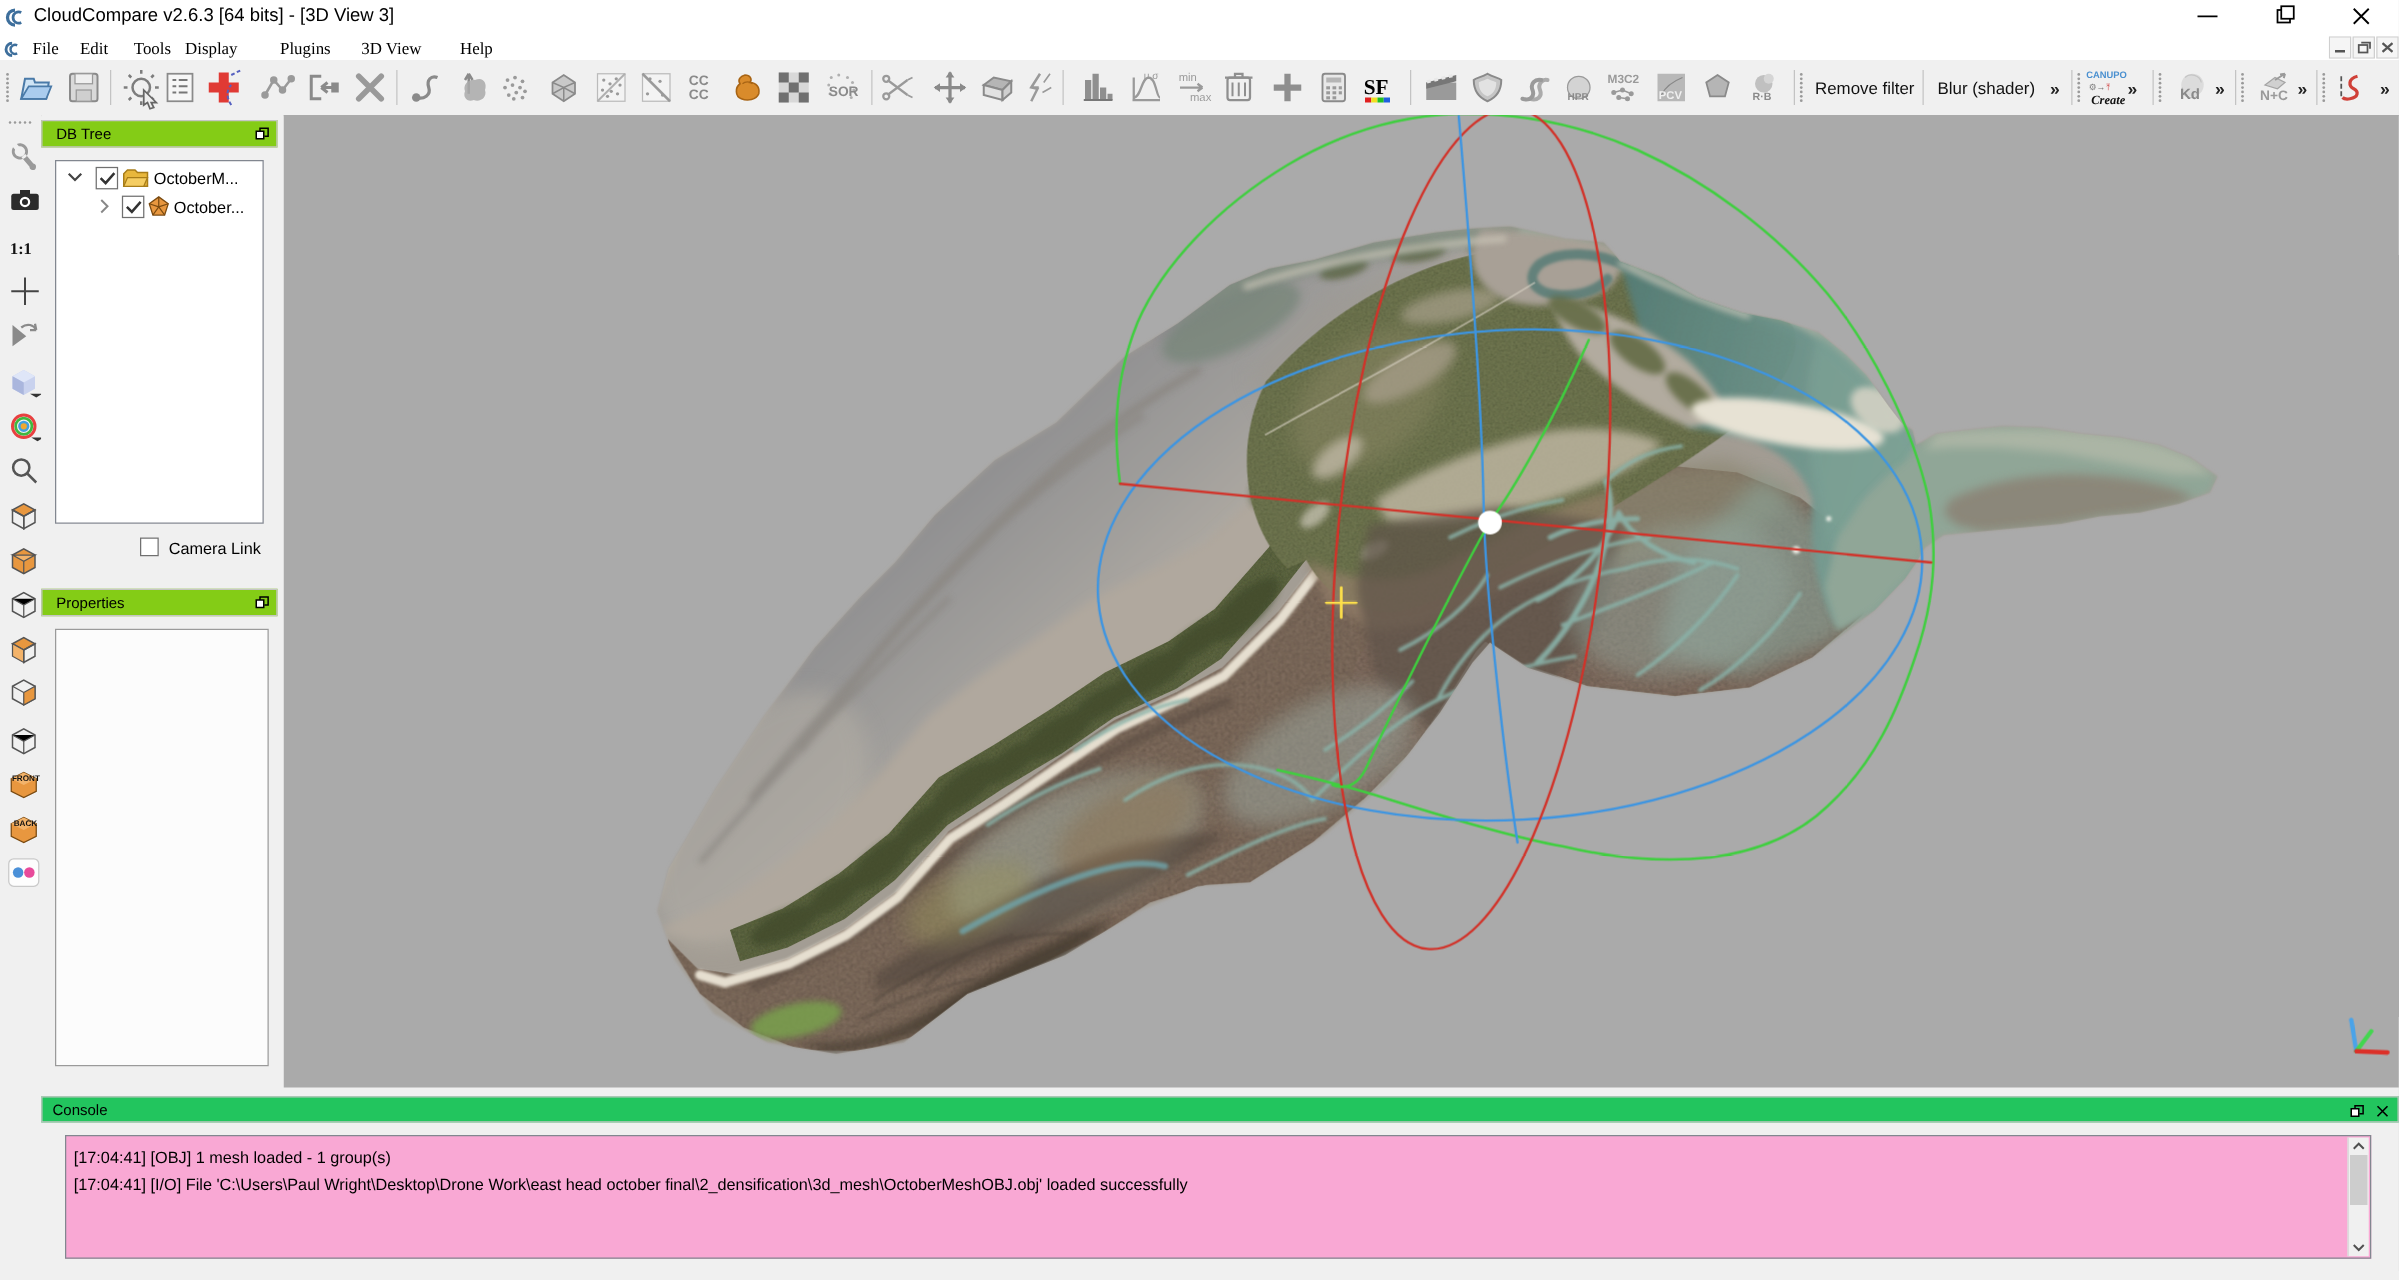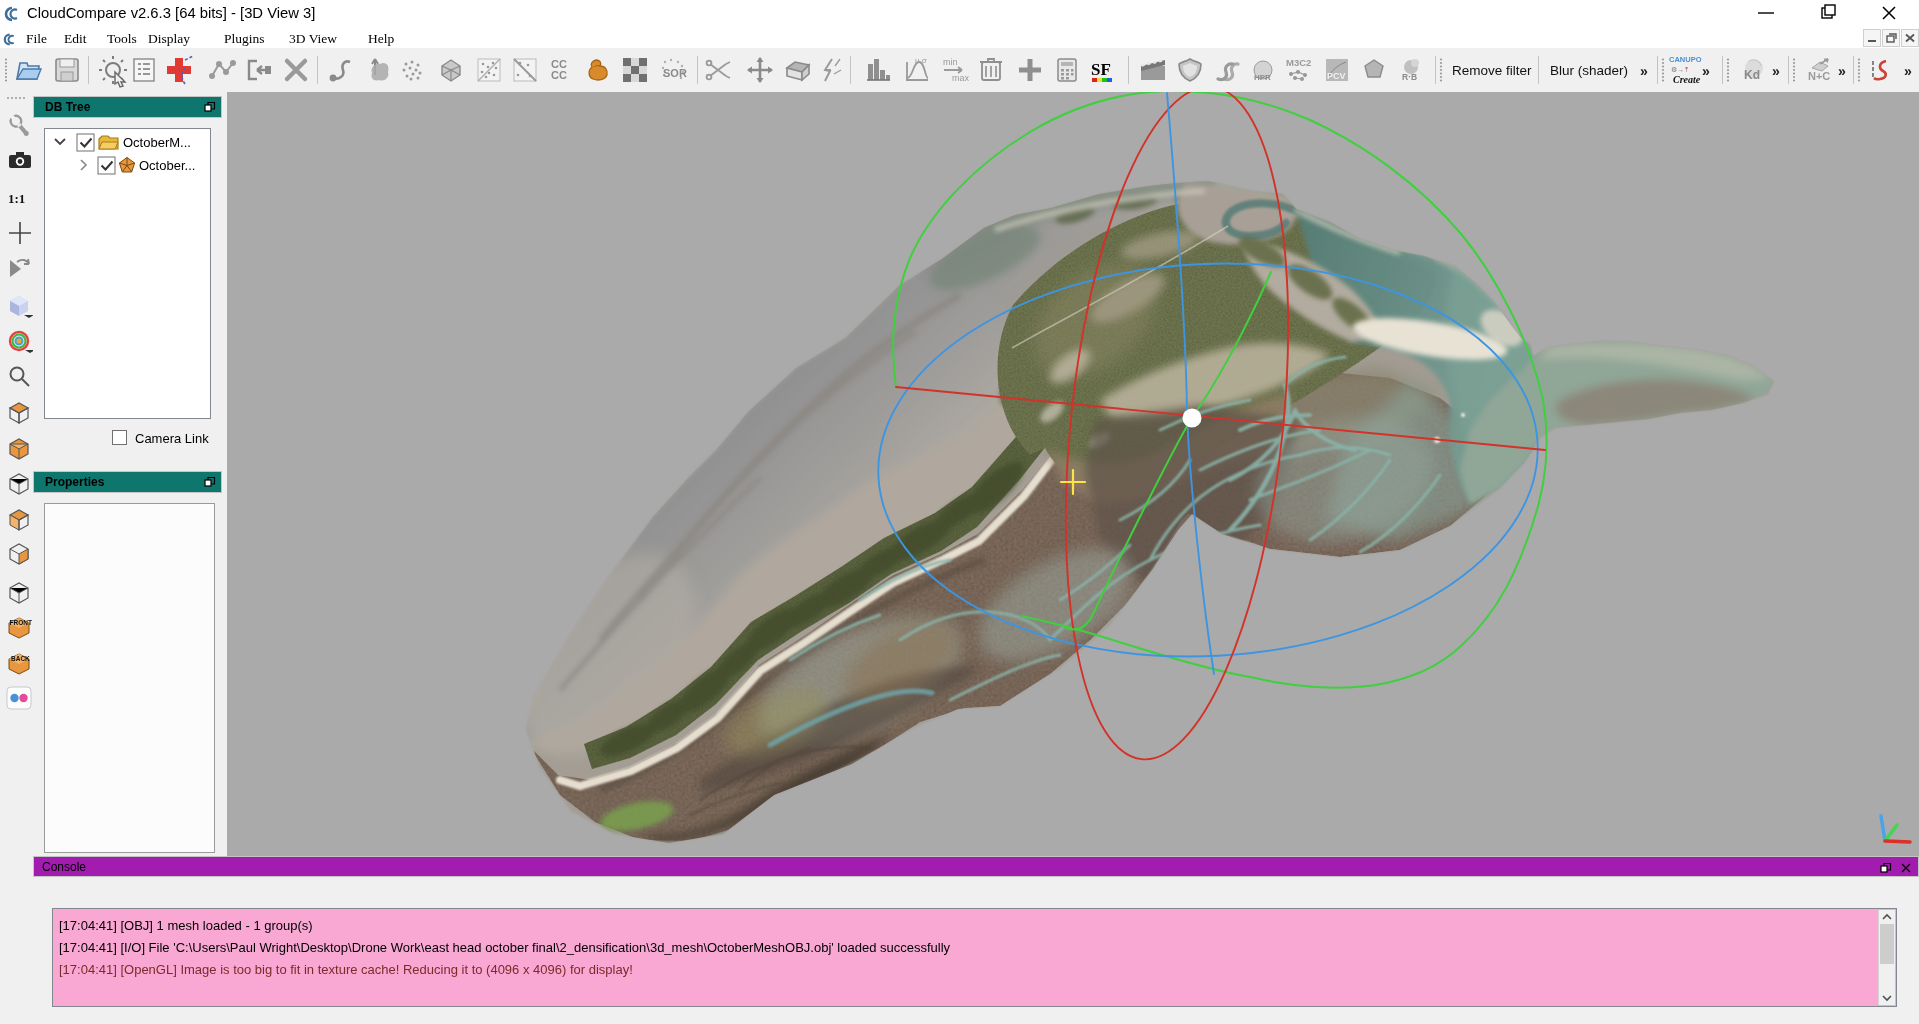--- a/index.html
+++ b/index.html
@@ -5,23 +5,23 @@
   html,body{margin:0;padding:0;width:1919px;height:1024px;overflow:hidden;
     font-family:"Liberation Sans",sans-serif;background:#f0f0f0;}
   .abs{position:absolute;}
   #titlebar{left:0;top:0;width:1919px;height:28px;background:#ffffff;}
   #titletext{left:27px;top:5px;font-size:14.8px;color:#000;}
   #menubar{left:0;top:28px;width:1919px;height:20px;background:#ffffff;}
   .menuitem{top:31px;font-size:13.5px;color:#000;font-family:Liberation Serif, serif;}
   #toolbar{left:0;top:48px;width:1919px;height:44px;background:#f0f0f0;border-bottom:1px solid #b9b9b9;}
   #leftbar{left:0;top:92px;width:33px;height:778px;background:#f0f0f0;}
   #dock{left:33px;top:92px;width:194px;height:778px;background:#f0f0f0;}
-  .paneltitle{background:#0f766e;border:1px solid #c5c5c5;font-size:12px;color:#000;font-weight:bold;}
+  .paneltitle{background:#84cc16;border:1px solid #c5c5c5;font-size:12px;color:#000;}
   #view3d{left:227px;top:92px;width:1692px;height:778px;background:#aaaaaa;}
-  #consolebar{left:33px;top:856px;width:1886px;height:21px;background:#a21caf;border:1px solid #c5c5c5;box-sizing:border-box;}
+  #consolebar{left:33px;top:877px;width:1886px;height:21px;background:#22c55e;border:1px solid #c5c5c5;box-sizing:border-box;}
   #consolebox{left:52px;top:908px;width:1845px;height:99px;background:#f9a8d4;border:1px solid #828790;box-sizing:border-box;}
   .conline{font-size:13px;color:#000;white-space:pre;}
 </style>
 </head>
 <body>
 
 <div class="abs" id="titlebar"></div>
 <svg class="abs" style="left:4px;top:6px" width="18" height="16" viewBox="0 0 18 16">
   <path d="M8 2 A6 6 0 1 0 8 14" fill="none" stroke="#3e6f9c" stroke-width="2.6"></path>
   <path d="M13 4 A4.5 4.5 0 1 0 13 12" fill="none" stroke="#3e6f9c" stroke-width="2.2"></path>
@@ -748,21 +748,20 @@
     <rect x="1" y="4" width="6" height="6" fill="#fff" stroke="#000" stroke-width="1.2"></rect>
     <path d="M4 4 v-2.5 h6.5 v6.5 h-3" fill="none" stroke="#000" stroke-width="1.2"></path>
   </svg>
   <svg style="position:absolute;right:6px;top:5px" width="12" height="12" viewBox="0 0 12 12">
     <path d="M2 2 l8 8 M10 2 l-8 8" stroke="#000" stroke-width="1.3"></path>
   </svg>
 </div>
 <div class="abs" id="consolebox">
   <div class="conline" style="position:absolute;left:6px;top:9px">[17:04:41] [OBJ] 1 mesh loaded - 1 group(s)</div>
   <div class="conline" style="position:absolute;left:6px;top:31px">[17:04:41] [I/O] File 'C:\Users\Paul Wright\Desktop\Drone Work\east head october final\2_densification\3d_mesh\OctoberMeshOBJ.obj' loaded successfully</div>
-  <div class="conline" style="position:absolute;left:6px;top:53px;color:#7c2a29">[17:04:41] [OpenGL] Image is too big to fit in texture cache! Reducing it to (4096 x 4096) for display!</div>
   <div style="position:absolute;right:1px;top:1px;width:16px;height:95px;background:#f0f0f0;border-left:1px solid #d5d5d5">
     <svg style="position:absolute;top:2px;left:2px" width="12" height="10" viewBox="0 0 12 10">
         <path d="M2 7 L6 3 L10 7" fill="none" stroke="#505050" stroke-width="1.6"></path>
       </svg>
     <div style="position:absolute;top:14px;left:1px;width:14px;height:40px;background:#cdcdcd"></div>
     <svg style="position:absolute;bottom:2px;left:2px" width="12" height="10" viewBox="0 0 12 10">
         <path d="M2 3 L6 7 L10 3" fill="none" stroke="#505050" stroke-width="1.6"></path>
       </svg>
   </div>
 </div>

